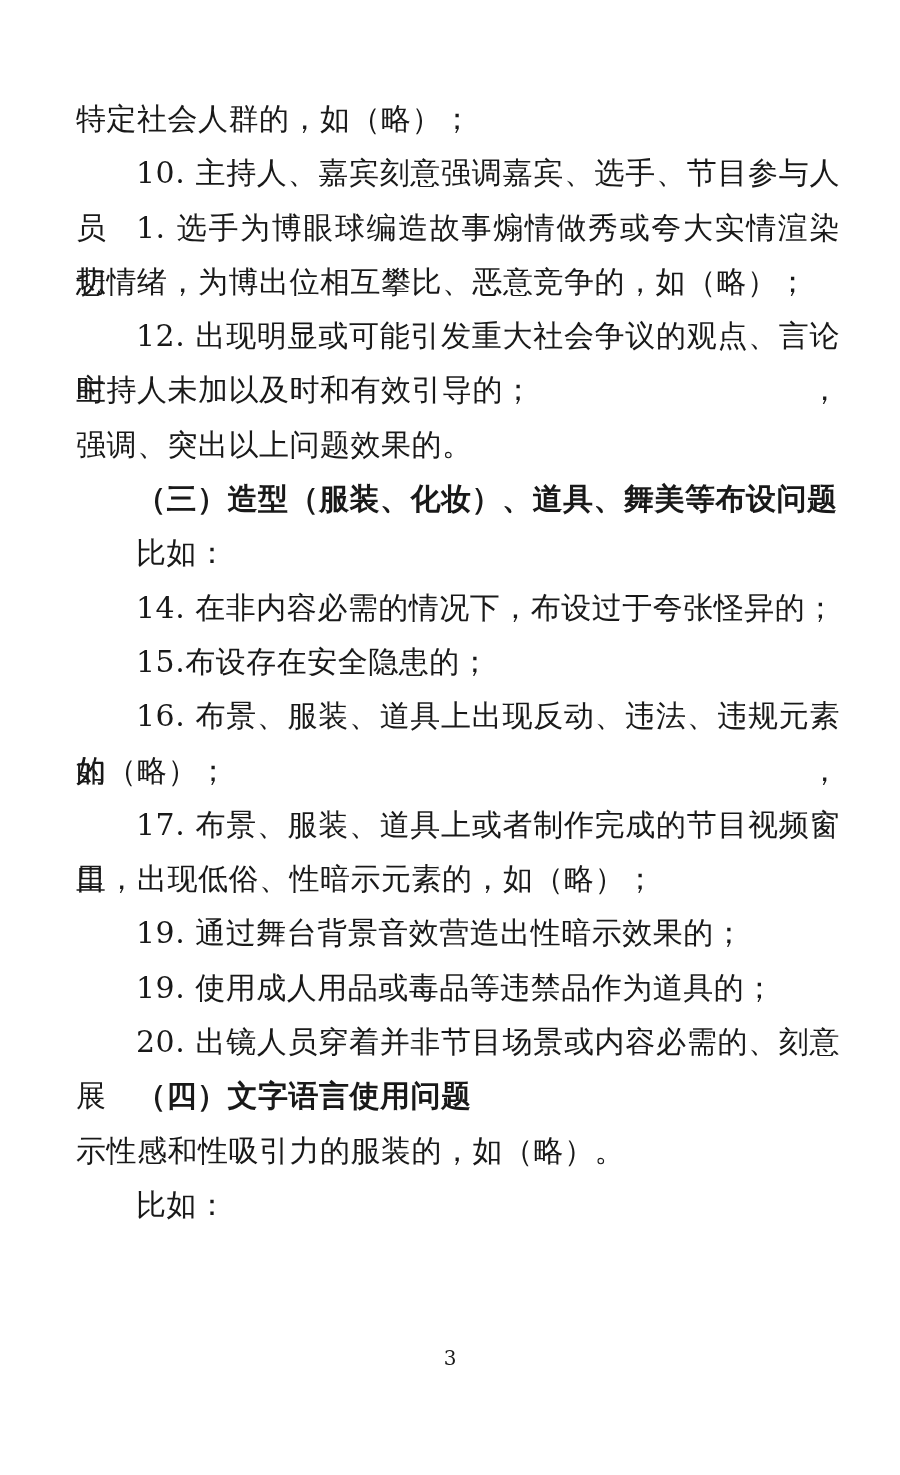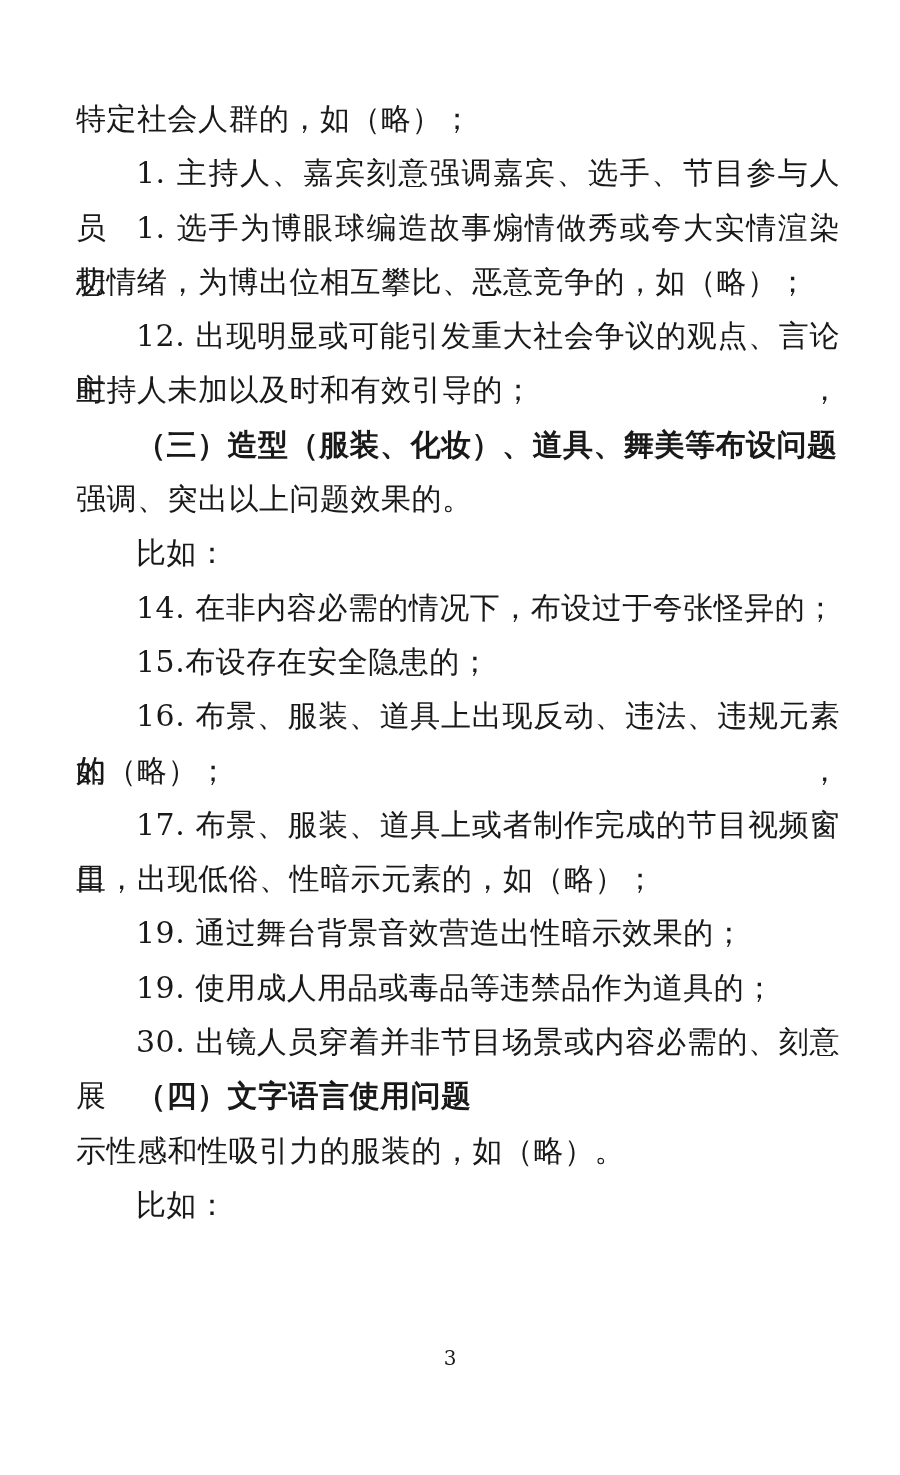--- a/index.html
+++ b/index.html
@@ -55,35 +55,35 @@
     line-height: 28px;
     color: #191919;
   }
 </style>
 </head>
 <body>
 
 <div class="page">
   <div class="content">
     <div class="line">特定社会人群的，如（略）；</div>
-    <div class="line indent fill">1. 主持人、嘉宾刻意强调嘉宾、选手、节目参与人员</div>
+    <div class="line indent fill">10. 主持人、嘉宾刻意强调嘉宾、选手、节目参与人员</div>
     <div class="line indent fill">1. 选手为博眼球编造故事煽情做秀或夸大实情渲染悲</div>
     <div class="line">切情绪，为博出位相互攀比、恶意竞争的，如（略）；</div>
     <div class="line indent fill">12. 出现明显或可能引发重大社会争议的观点、言论时，</div>
     <div class="line">主持人未加以及时和有效引导的；</div>
+    <div class="line">强调、突出以上问题效果的。</div>
     <div class="line indent bold">（三）造型（服装、化妆）、道具、舞美等布设问题</div>
-    <div class="line">强调、突出以上问题效果的。</div>
     <div class="line indent">比如：</div>
     <div class="line indent">14. 在非内容必需的情况下，布设过于夸张怪异的；</div>
     <div class="line indent">15.布设存在安全隐患的；</div>
     <div class="line indent fill">16. 布景、服装、道具上出现反动、违法、违规元素的，</div>
     <div class="line">如（略）；</div>
     <div class="line indent fill">17. 布景、服装、道具上或者制作完成的节目视频窗口</div>
     <div class="line">里，出现低俗、性暗示元素的，如（略）；</div>
     <div class="line indent">19. 通过舞台背景音效营造出性暗示效果的；</div>
     <div class="line indent">19. 使用成人用品或毒品等违禁品作为道具的；</div>
-    <div class="line indent fill">30. 出镜人员穿着并非节目场景或内容必需的、刻意展</div>
+    <div class="line indent fill">20. 出镜人员穿着并非节目场景或内容必需的、刻意展</div>
     <div class="line indent bold">（四）文字语言使用问题</div>
     <div class="line">示性感和性吸引力的服装的，如（略）。</div>
     <div class="line indent">比如：</div>
   </div>
   <div class="page-number">3</div>
 </div>
 
 </body></html>

